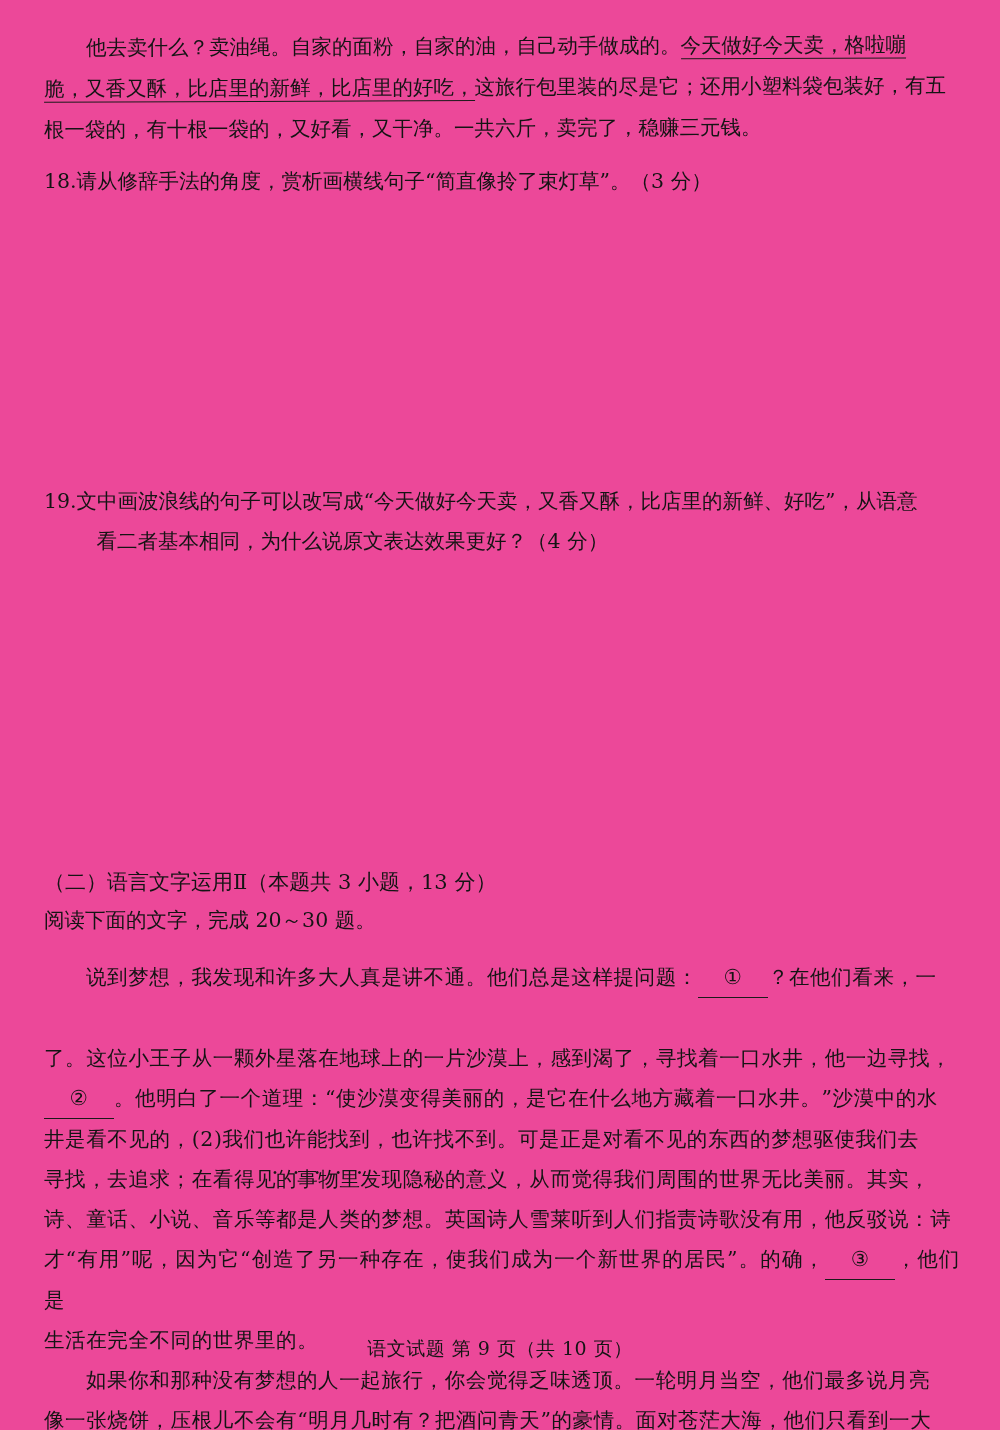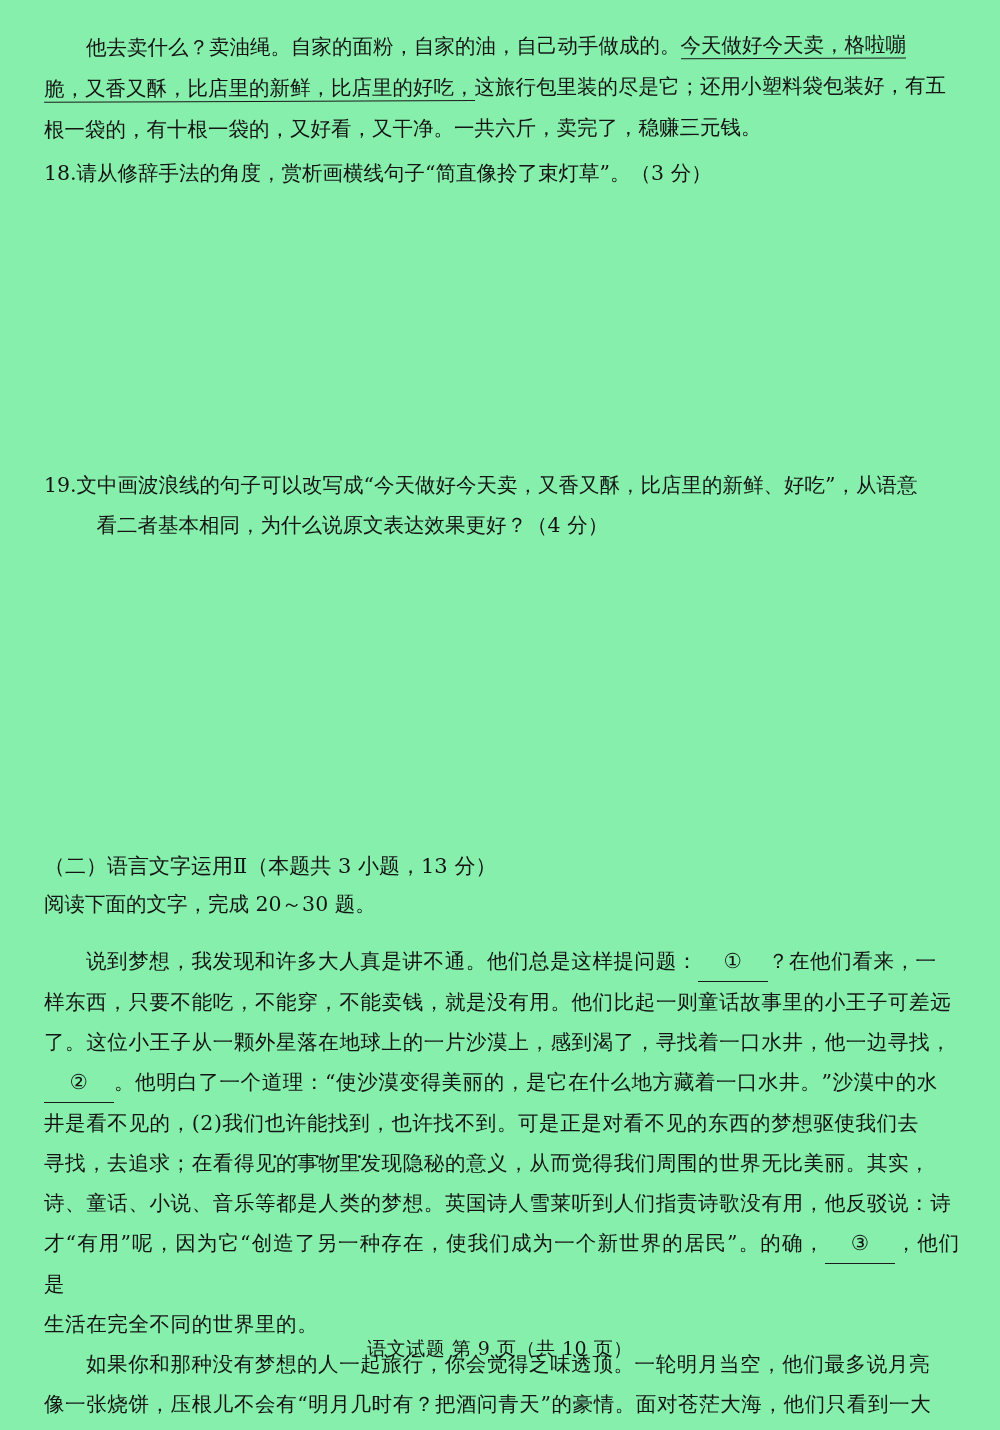--- a/index.html
+++ b/index.html
@@ -13,21 +13,21 @@
     font-family: "DejaVu Serif", "Liberation Serif", serif;
     color: #141414;
     position: relative;
     overflow: hidden;
   }
   .page {
     position: absolute;
     left: 0; top: 0;
     width: 1000px;
     height: 1430px;
-    background: #86efac;
+    background: #ec4899;
   }
   .content {
     position: absolute;
     left: 44px;
     top: 26px;
     width: 916px;
   }
   .p {
     font-size: 20.5px;
     line-height: 40px;
@@ -41,21 +41,21 @@
   .passage {
     font-size: 20.5px;
     line-height: 41px;
   }
   .u-wave {
     border-bottom: 1px solid #1a1a1a;
     padding-bottom: 1px;
   }
   .q-item {
     display: flex;
-    margin-top: 4px;
+    margin-top: 12px;
   }
   .q-num {
     flex: 0 0 auto;
     font-size: 20.5px;
     line-height: 40px;
     white-space: nowrap;
   }
   .q-body {
     flex: 1 1 auto;
     font-size: 20.5px;
@@ -148,21 +148,21 @@
       </div>
     </div>
 
     <div class="blank-space-xl"></div>
 
     <div class="section-head">（二）语言文字运用Ⅱ（本题共 3 小题，13 分）</div>
     <div class="sub-inst">阅读下面的文字，完成 20～30 题。</div>
 
     <div class="p" style="margin-top:18px">
       <span style="display:inline-block;width:42px"></span><span>说到梦想，我发现和许多大人真是讲不通。他们总是这样提问题：</span><span class="fill">①</span><span>？在他们看来，一</span><br>
-      <span>样东西，只要不能吃，不能穿，不能卖钱，就是没有用。他们比起一则童话故事里的小王子可差远</span><br>
+      <br>
       <span>了。这位小王子从一颗外星落在地球上的一片沙漠上，感到渴了，寻找着一口水井，他一边寻找，</span><br>
       <span class="fill">②</span><span>。他明白了一个道理：“使沙漠变得美丽的，是它在什么地方藏着一口水井。”沙漠中的水</span><br>
       <span>井是看不见的，(2)我们</span><span class="dotted"><span>也</span><span>许</span><span>能</span><span>找</span><span>到</span></span><span>，也许找不到。可是正是对看不见的东西的梦想驱使我们去</span><br>
       <span>寻找，去追求；在看得见的事物里发现隐秘的意义，从而觉得我们周围的世界无比美丽。其实，</span><br>
       <span>诗、童话、小说、音乐等都是人类的梦想。英国诗人雪莱听到人们指责诗歌没有用，他反驳说：诗</span><br>
       <span>才“有用”呢，因为它“创造了另一种存在，使我们成为一个新世界的居民”。的确，</span><span class="fill">③</span><span>，他们是</span><br>
       <span>生活在完全不同的世界里的。</span>
     </div>
 
     <div class="p">

